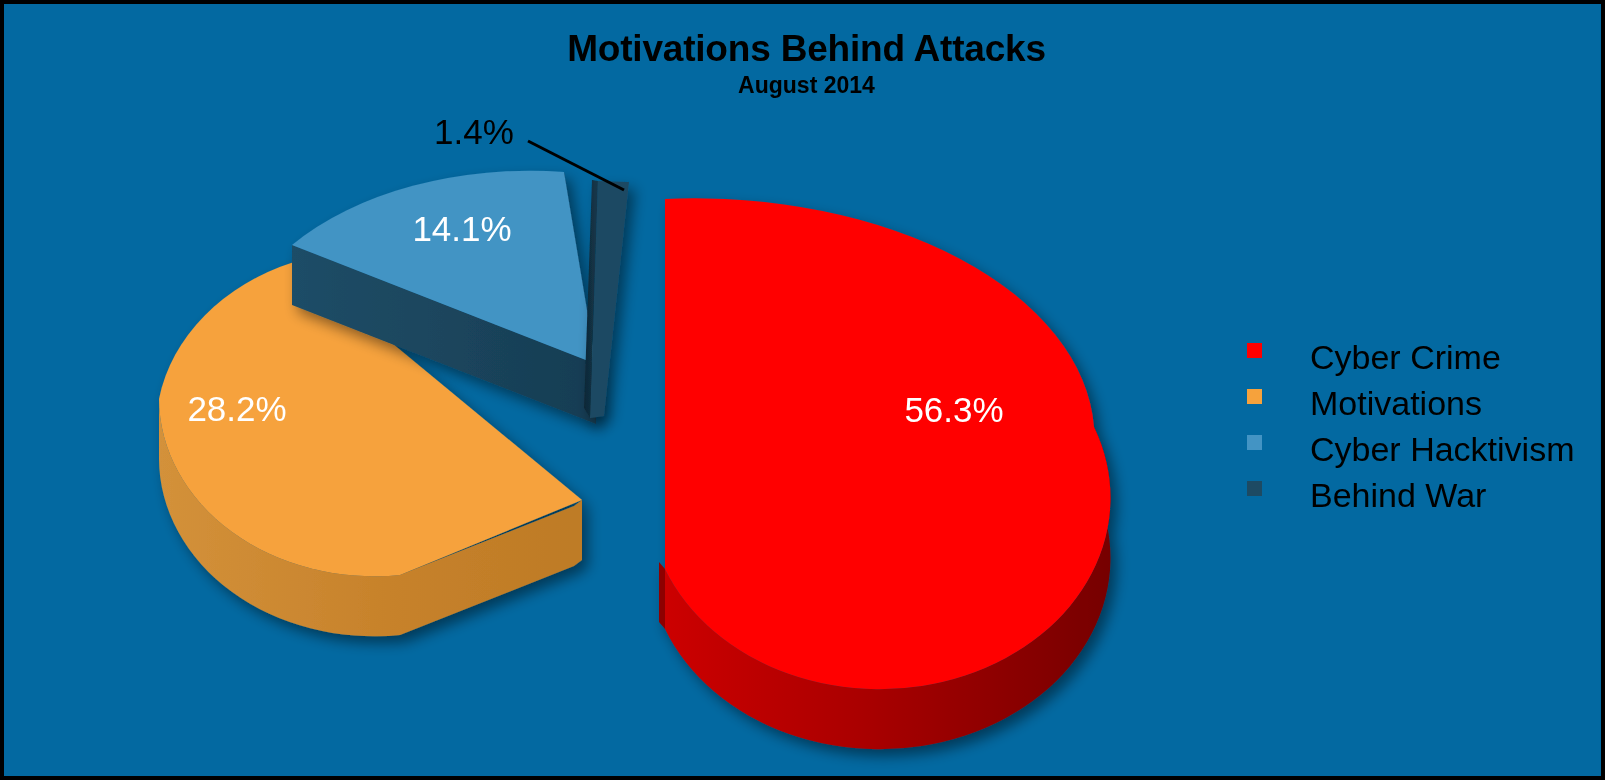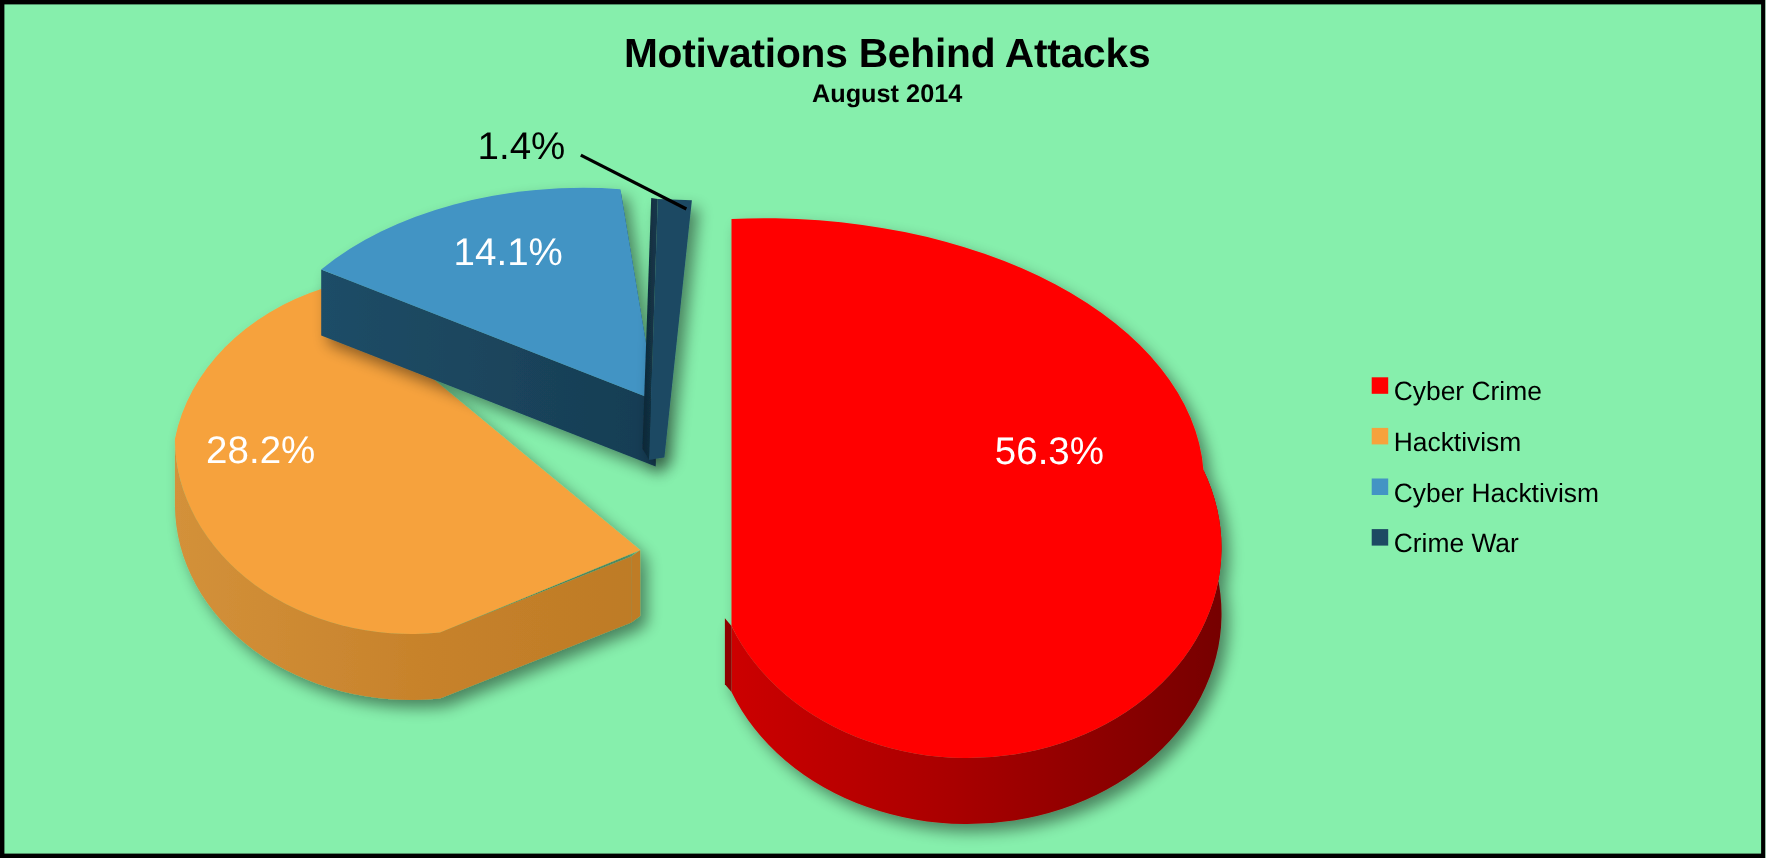--- a/index.html
+++ b/index.html
@@ -4,21 +4,21 @@
 <style>
   html, body {
     margin: 0;
     padding: 0;
     background: #ffffff;
   }
   #root {
     position: relative;
     width: 1605px;
     height: 780px;
-    background: #86efac;
+    background: #0369a1;
     border: 4px solid #000000;
     box-sizing: border-box;
     overflow: hidden;
     font-family: "Liberation Sans", sans-serif;
     text-decoration: underline;
   }
   #chart-title {
     position: absolute;
     top: 24px;
     left: 0;
@@ -78,24 +78,25 @@
   }
   .legend-swatch {
     width: 15px;
     height: 15px;
     flex: 0 0 15px;
     margin-right: 5px;
     align-self: flex-start;
     margin-top: 9px;
   }
   .legend-label {
-    font-size: 24px;
+    font-size: 34px;
     color: #000000;
     white-space: nowrap;
     line-height: 34px;
+    margin-left: 43px;
   }
 </style>
 </head>
 <body>
 
 <div id="root">
 
   <div id="chart-title">Motivations Behind Attacks</div>
   <div id="chart-subtitle">August 2014</div>
 
@@ -197,25 +198,25 @@
     </svg>
   </div>
 
   <div id="legend">
     <div class="legend-row">
       <span class="legend-swatch" style="background:#FF0000"></span>
       <span class="legend-label">Cyber Crime</span>
     </div>
     <div class="legend-row">
       <span class="legend-swatch" style="background:#F6A23C"></span>
-      <span class="legend-label">Hacktivism</span>
+      <span class="legend-label">Motivations</span>
     </div>
     <div class="legend-row">
       <span class="legend-swatch" style="background:#4394C4"></span>
       <span class="legend-label">Cyber Hacktivism</span>
     </div>
     <div class="legend-row">
       <span class="legend-swatch" style="background:#1D4A63"></span>
-      <span class="legend-label">Crime War</span>
+      <span class="legend-label">Behind War</span>
     </div>
   </div>
 
 </div>
 
 </body></html>

